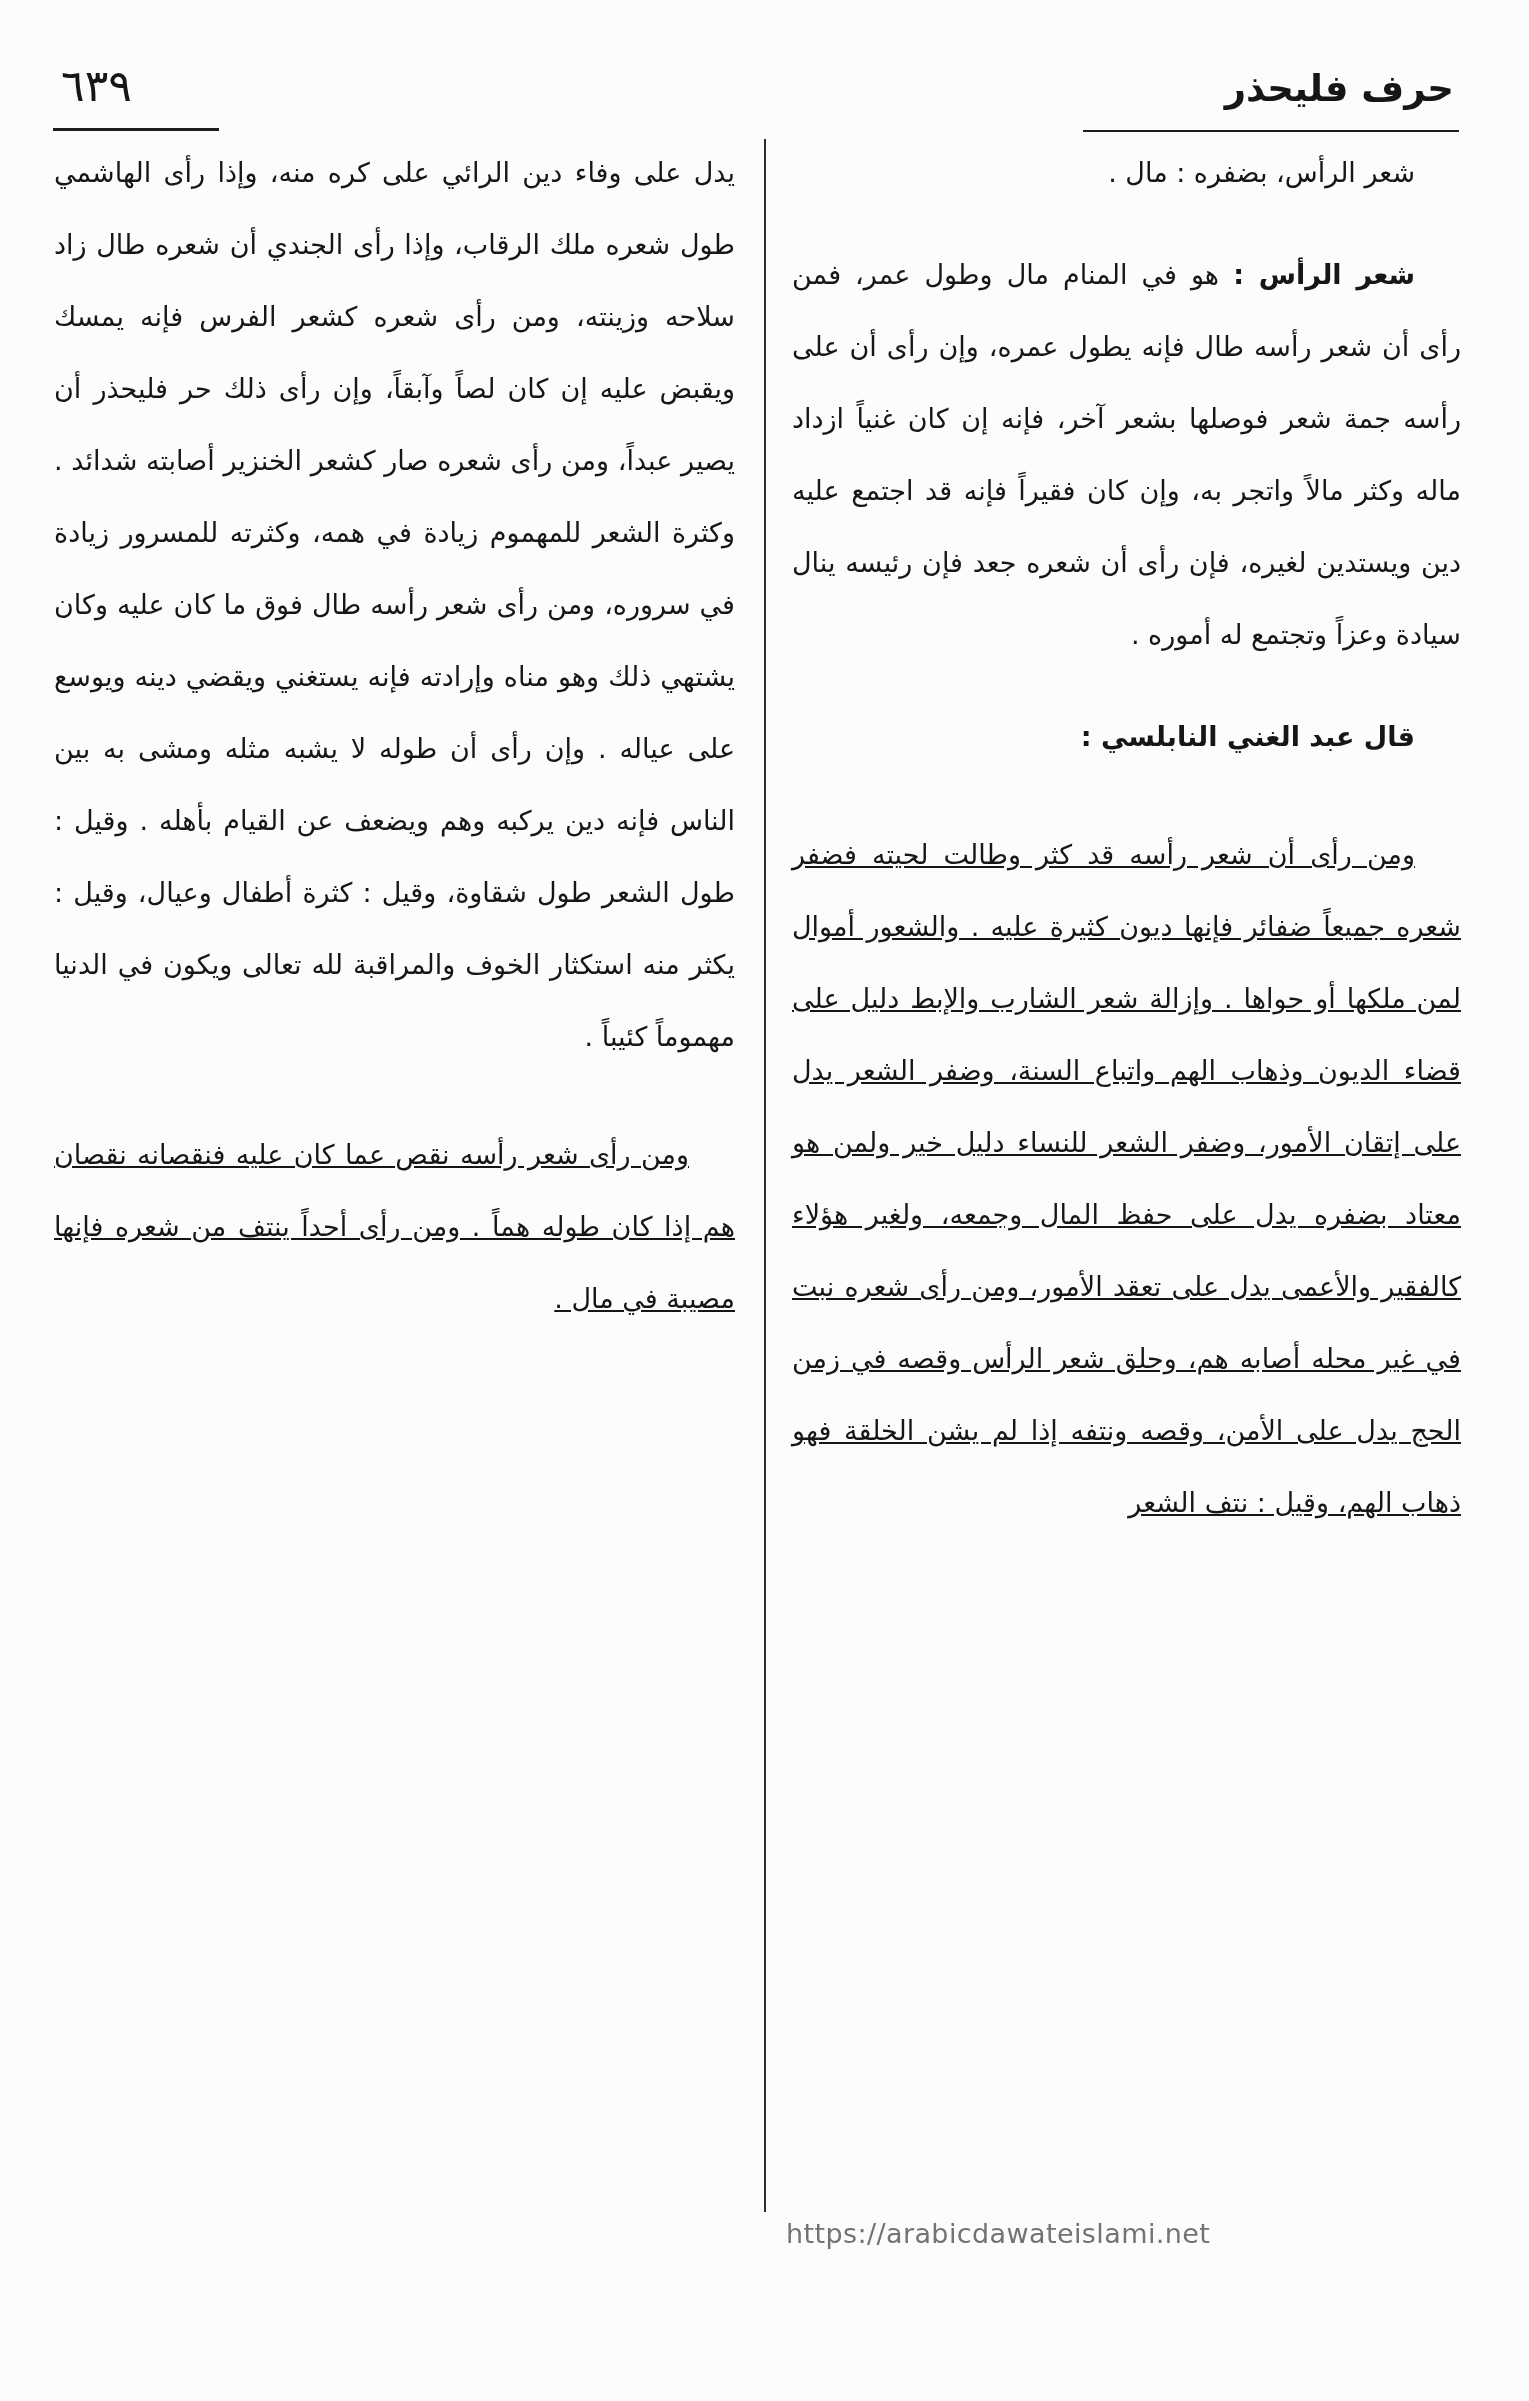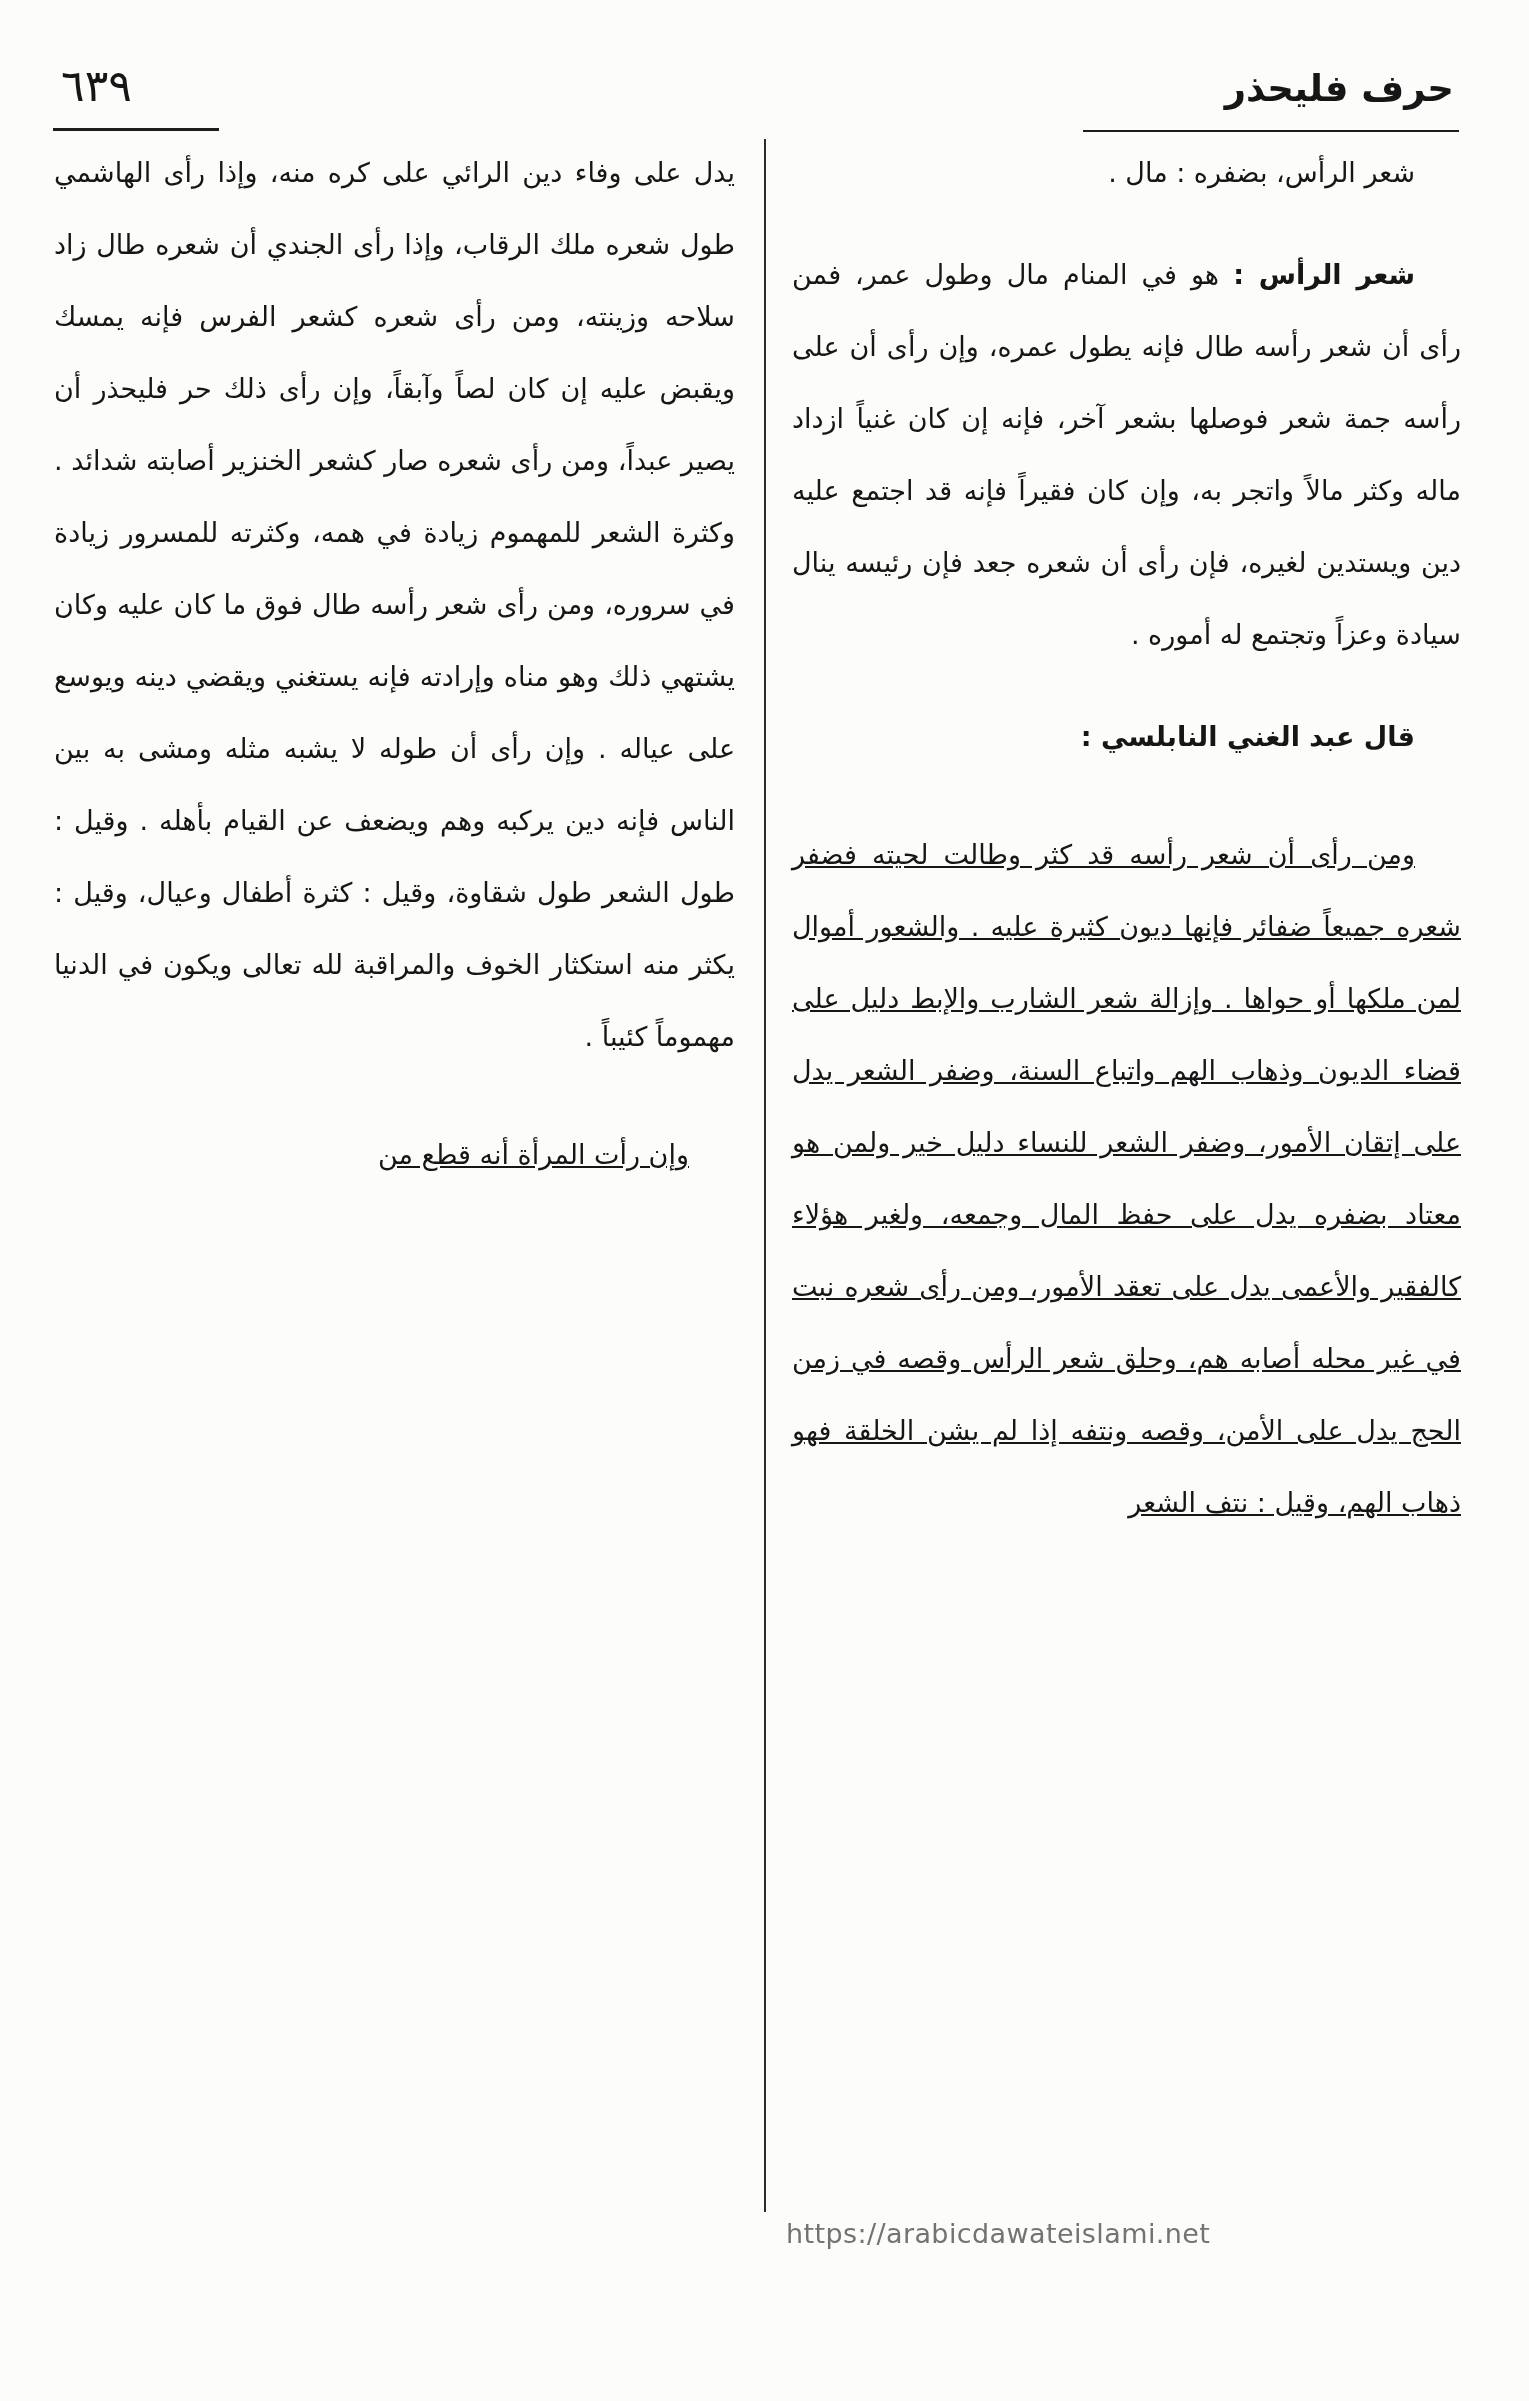--- a/index.html
+++ b/index.html
@@ -112,21 +112,21 @@
       </p>
     </section>
 
     <div class="col-divider"></div>
 
     <section class="col col-left">
       <p class="para">
         <span>يدل على وفاء دين الرائي على كره منه، وإذا رأى الهاشمي طول شعره ملك الرقاب، وإذا رأى الجندي أن شعره طال زاد سلاحه وزينته، ومن رأى شعره كشعر الفرس فإنه يمسك ويقبض عليه إن كان لصاً وآبقاً، وإن رأى ذلك حر فليحذر أن يصير عبداً، ومن رأى شعره صار كشعر الخنزير أصابته شدائد . وكثرة الشعر للمهموم زيادة في همه، وكثرته للمسرور زيادة في سروره، ومن رأى شعر رأسه طال فوق ما كان عليه وكان يشتهي ذلك وهو مناه وإرادته فإنه يستغني ويقضي دينه ويوسع على عياله . وإن رأى أن طوله لا يشبه مثله ومشى به بين الناس فإنه دين يركبه وهم ويضعف عن القيام بأهله . وقيل : طول الشعر طول شقاوة، وقيل : كثرة أطفال وعيال، وقيل : يكثر منه استكثار الخوف والمراقبة لله تعالى ويكون في الدنيا مهموماً كئيباً .</span>
       </p>
       <p class="para indent big-gap">
-        <span>وإن رأت المرأة أنه قطع من</span>
+        <span>ومن رأى شعر رأسه نقص عما كان عليه فنقصانه نقصان هم إذا كان طوله هماً . ومن رأى أحداً ينتف من شعره فإنها مصيبة في مال .</span>
       </p>
     </section>
 
   </main>
 
   <div class="watermark">https://arabicdawateislami.net</div>
 
 </div>
 
 

